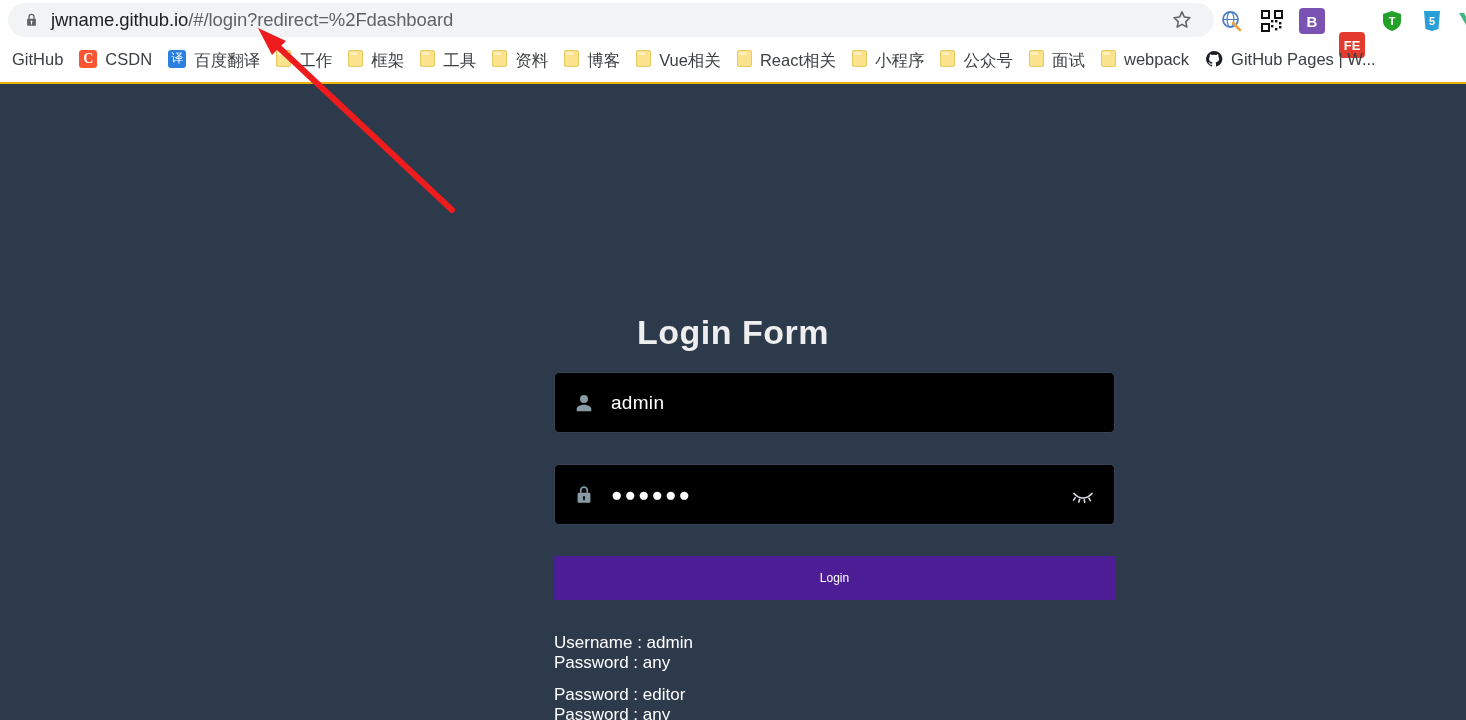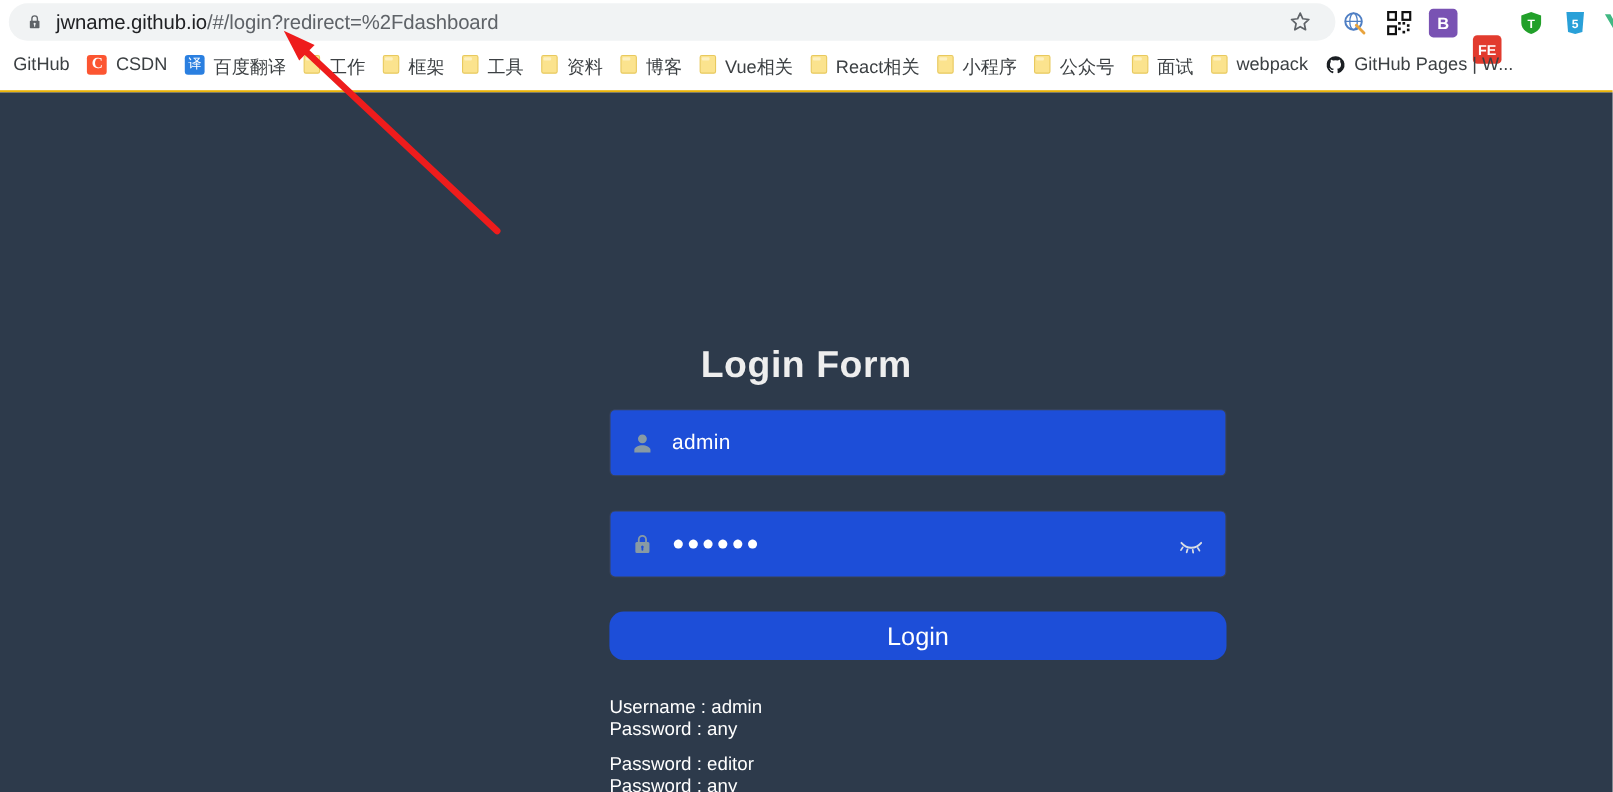--- a/index.html
+++ b/index.html
@@ -131,21 +131,21 @@
     text-align: center;
     font-size: 34px;
     font-weight: bold;
     color: #eeeeee;
     letter-spacing: 0.5px;
     margin-top: 32px;
   }
   .login-field {
     position: absolute;
     left: 554px; width: 561px; height: 61px;
-    background: #1d4ed8;
+    background: #000000;
     border: 1px solid #3a4355;
     border-radius: 5px;
     display: flex; align-items: center;
   }
   #field-username { top: 288px; }
   #field-password { top: 380px; }
   .field-icon {
     width: 22px; height: 22px;
     margin-left: 18px; margin-right: 16px;
     flex: 0 0 auto;
@@ -169,24 +169,24 @@
     width: 34px; height: 34px;
     margin-right: 14px;
     flex: 0 0 auto;
     display: flex; align-items: center; justify-content: center;
     cursor: pointer;
   }
   #login-button {
     position: absolute;
     left: 554px; top: 472px;
     width: 561px; height: 44px;
-    background: #1d4ed8;
-    border: none; border-radius: 13px;
+    background: #4c1d95;
+    border: none; border-radius: 0;
     color: #ffffff;
-    font-size: 23px;
+    font-size: 12px;
     font-family: "Liberation Sans", sans-serif;
     cursor: pointer;
     display: flex; align-items: center; justify-content: center;
   }
   #tips-block {
     position: absolute;
     left: 554px; top: 549px;
     width: 400px;
   }
   .tip-row {

